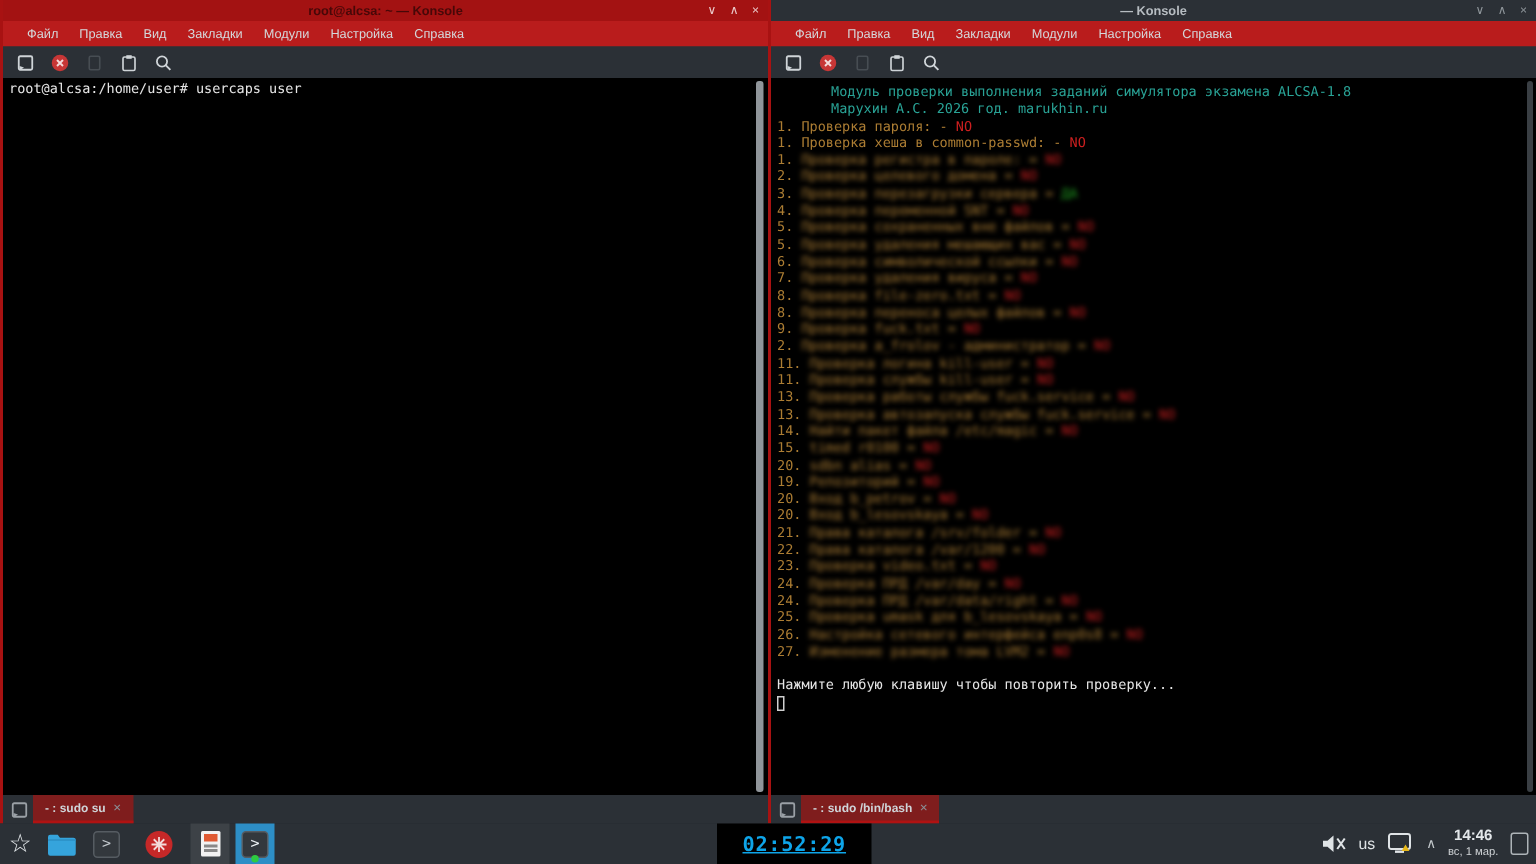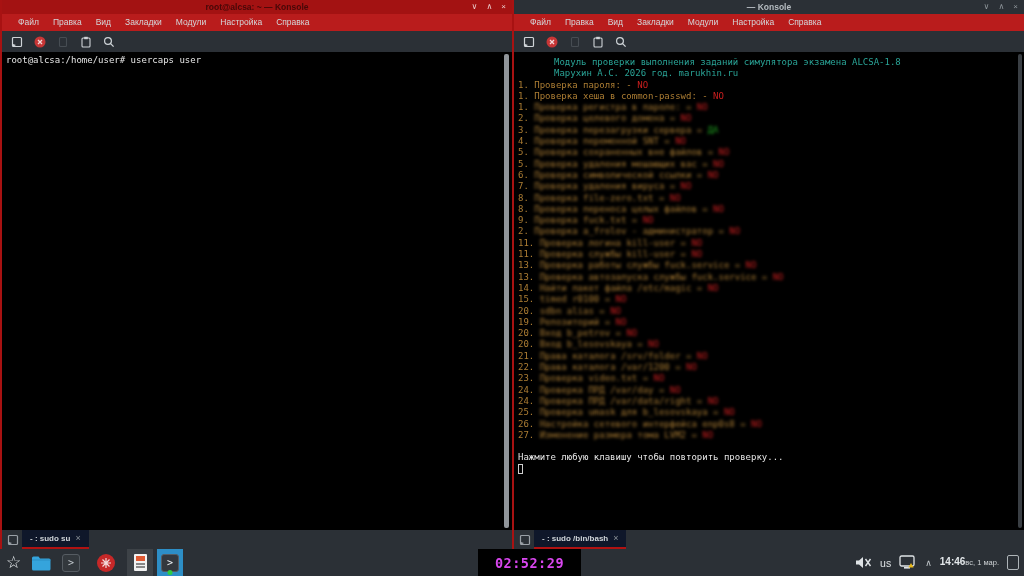--- a/index.html
+++ b/index.html
@@ -41,47 +41,47 @@
   .green  { color:#1f9e1f; }
   .blur   { filter:blur(1.6px); }
   .cursor { display:inline-block; width:5px; height:10px; border:1px solid #cfcfcf; margin-top:0.5px; }
 
   .scrollbar { position:absolute; top:2px; bottom:2px; border-radius:2px; }
   .scrollbar.light { right:3px; width:5px; background:#90959a; }
   .scrollbar.dim   { right:2px; width:4px; background:#3a3f44; }
 
   .tabbar { height:19px; background:#2b3036; display:flex; align-items:stretch; padding-left:2px; flex:0 0 auto; }
   .newtab-btn { width:18px; display:flex; align-items:center; justify-content:center; }
-  .tab { display:flex; align-items:center; gap:5px; background:#0f172a; padding:0 8px; border-bottom:2px solid #b01212; }
+  .tab { display:flex; align-items:center; gap:5px; background:#7f1d1d; padding:0 8px; border-bottom:2px solid #b01212; }
   .tab-label { font-size:8px; color:#cfd4d8; font-weight:bold; white-space:nowrap; }
   .tab-close { font-size:9px; color:#8a9096; line-height:1; }
 
   
   .taskbar { position:absolute; left:0; top:549px; width:1024px; height:27px; background:#2b3036; display:flex; align-items:center; }
   .tb-left { display:flex; align-items:center; height:27px; }
   .tb-launcher { width:27px; height:27px; display:flex; align-items:center; justify-content:center; }
   .star-glyph { color:#e8ecef; font-size:17px; line-height:1; }
   .task-btn { width:26px; height:27px; display:flex; align-items:center; justify-content:center; position:relative; }
   .task-btn.gray { background:#3d4247; }
   .task-btn.blue { background:#2d8ec6; }
   .term-ico { width:18px; height:18px; background:#33383d; border:1px solid #565c62; border-radius:3px; color:#c3c9ce; font-family:"DejaVu Sans Mono",monospace; font-size:10px; display:flex; align-items:center; justify-content:center; }
   .task-btn.blue .term-ico { color:#f0f4f7; }
   .run-dot { position:absolute; bottom:1px; left:50%; transform:translateX(-50%); width:5px; height:5px; border-radius:50%; background:#2ecc40; }
   .red-circle { width:18px; height:18px; border-radius:50%; background:#c62828; display:flex; align-items:center; justify-content:center; }
   .doc-ico { width:13px; height:17px; background:#f2f2f2; border-radius:1px; position:relative; overflow:hidden; }
   .doc-ico:before { content:""; position:absolute; left:2px; top:2px; width:9px; height:5px; background:#e05a33; }
   .doc-ico:after  { content:""; position:absolute; left:2px; top:9px; width:9px; height:1.5px; background:#888; box-shadow:0 3px 0 #888; }
 
   .timer-box { position:absolute; left:478px; top:0; width:103px; height:27px; background:#000; display:flex; align-items:center; justify-content:center; }
-  .timer-text { font-family:"DejaVu Sans Mono","Liberation Mono",monospace; font-weight:bold; font-size:13.5px; color:#d946ef; letter-spacing:.5px; }
+  .timer-text { font-family:"DejaVu Sans Mono","Liberation Mono",monospace; font-weight:bold; font-size:13.5px; color:#0ea5e9; letter-spacing:.5px;text-decoration:underline; }
 
   .tb-right { position:absolute; right:2px; top:0; height:27px; display:flex; align-items:center; gap:8px; padding-right:3px; }
   .kb-layout { font-size:10.5px; color:#dfe3e6; }
   .chevron-up { font-size:9px; color:#c4cacd; }
-  .clock { display:flex; flex-direction:row; align-items:center; justify-content:flex-start; line-height:1.05; }
+  .clock { display:flex; flex-direction:column; align-items:center; justify-content:flex-start; line-height:1.05; }
   .clock-time { font-size:10px; font-weight:bold; color:#e3e7ea; }
   .clock-date { font-size:7.5px; color:#cfd3d6; }
   .show-desktop { width:12px; height:15px; border:1px solid #aeb4b8; border-radius:2px; }
   svg { display:block; }
 </style>
 </head>
 <body>
 
 <div class="desktop">
 

